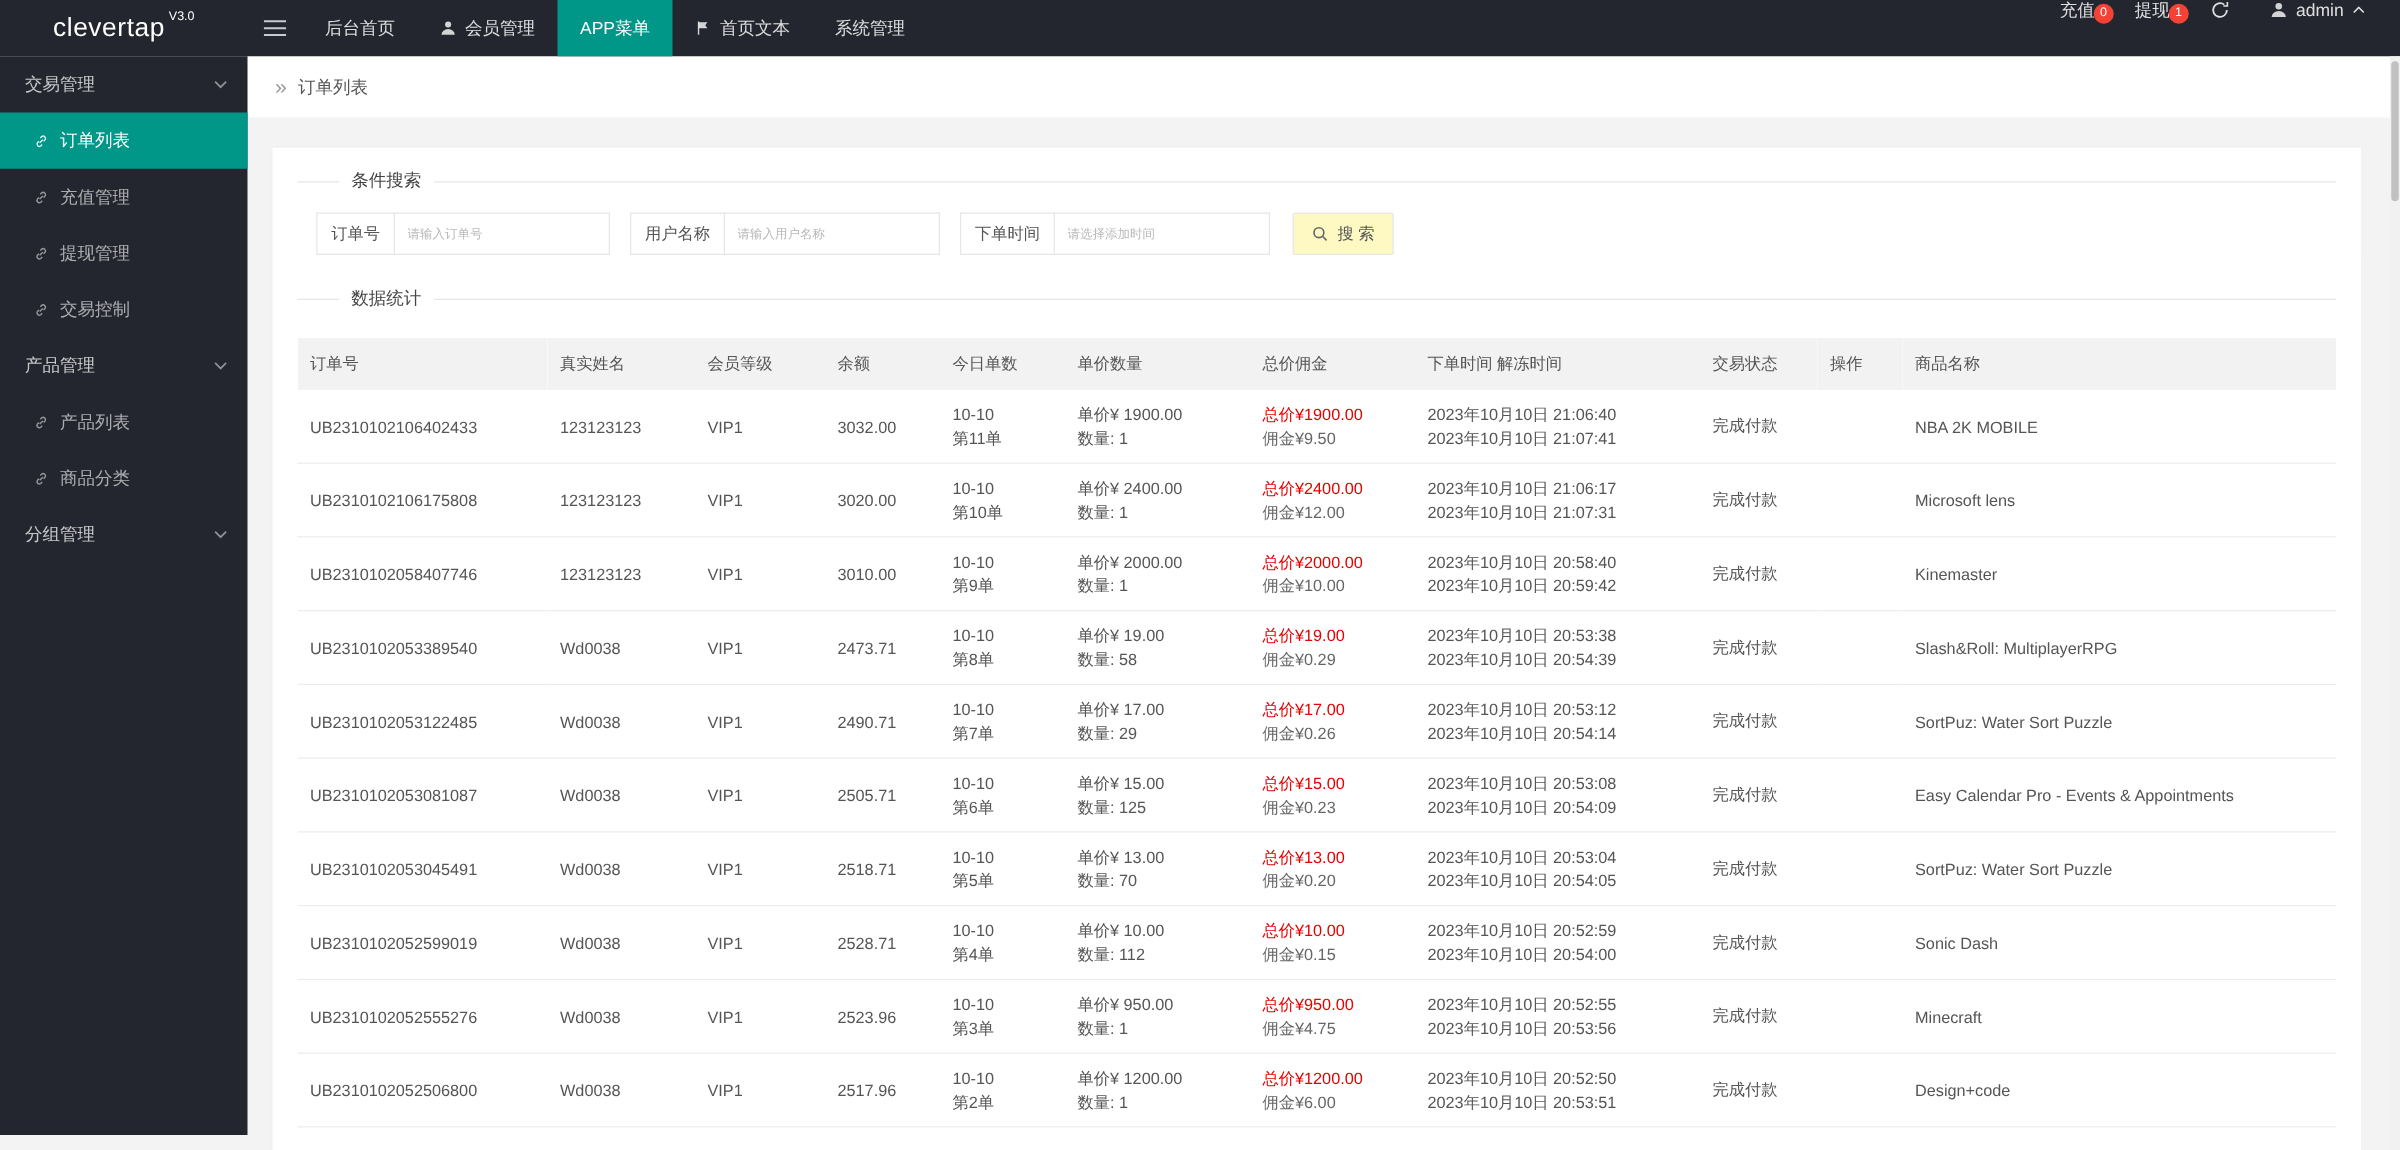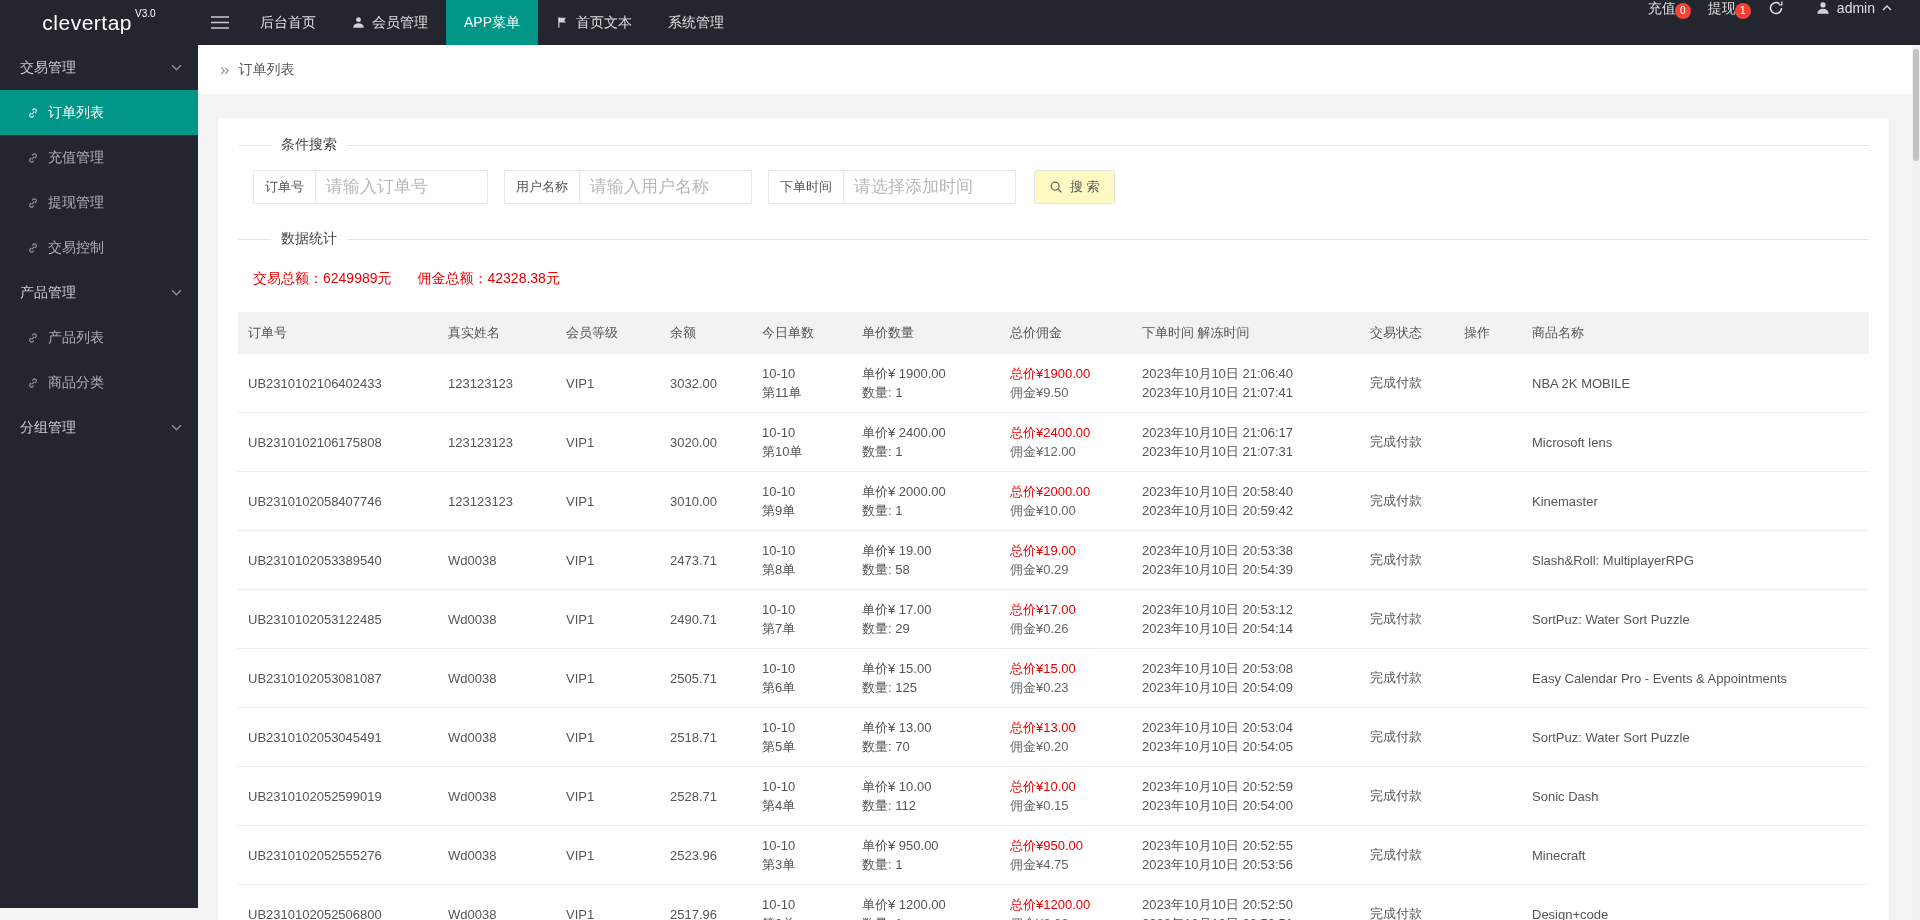--- a/index.html
+++ b/index.html
@@ -41,21 +41,21 @@
   .breadcrumb-text{color:#555;font-size:14px;}
   
   .main{position:absolute;top:95px;left:198px;right:8px;bottom:0;padding:22px 22px 0 19px;overflow:hidden;}
   .panel{background:#fff;border:1px solid #f0f0f0;border-radius:2px;padding:6px 20px 20px;min-height:980px;}
   fieldset.block{border:none;border-top:1px solid #e6e6e6;margin:12px 0 0;padding:14px 0 0 15px;}
   fieldset.block legend{font-size:14px;color:#444;padding:0 10px;margin-left:18px;}
   
   .search-row{display:flex;align-items:center;gap:16px;padding:2px 0 14px;}
   .input-group{display:flex;align-items:stretch;}
   .input-label{height:34px;line-height:32px;padding:0 11px;border:1px solid #e6e6e6;font-size:13px;color:#555;background:#fff;white-space:nowrap;}
-  .input-group input{height:34px;width:172px;border:1px solid #e6e6e6;border-left:none;padding:0 10px;font-size:17px;color:#555;outline:none;background:#fff;}
+  .input-group input{height:34px;width:172px;border:1px solid #e6e6e6;border-left:none;padding:0 10px;font-size:10px;color:#555;outline:none;background:#fff;}
   .input-group input::placeholder{color:#b8b8b8;}
   .search-btn{height:34px;display:flex;align-items:center;gap:7px;padding:0 14px;background:#fef9c3;border:1px solid #e6e6e6;border-radius:2px;font-size:13px;color:#555;cursor:pointer;margin-left:2px;}
   
   .stats-line{padding:8px 0 16px;font-size:14px;color:var(--red);display:flex;gap:26px;}
   
   table.grid{width:100%;border-collapse:collapse;table-layout:fixed;margin-top:8px;}
   table.grid thead th{background:#f2f2f2;font-weight:normal;text-align:left;font-size:13px;color:#555;padding:12px 10px;overflow:hidden;white-space:nowrap;}
   table.grid tbody td{border-bottom:1px solid #ededed;font-size:13px;color:#555;padding:10px 10px;vertical-align:middle;overflow:hidden;white-space:nowrap;}
   td.two span{display:block;line-height:19px;}
   td .red{color:var(--red);}
@@ -251,24 +251,20 @@
               <circle cx="7" cy="7" r="4.5"></circle>
               <path d="M10.5 10.5L14 14"></path>
             </svg>
           <span>搜 索</span>
         </button>
       </div>
     </fieldset>
 
     <fieldset class="block">
       <legend>数据统计</legend>
-      <div class="stats-line">
-        <span>交易总额：6249989元</span>
-        <span>佣金总额：42328.38元</span>
-      </div>
     </fieldset>
 
     <table class="grid">
       <colgroup>
         <col style="width:200px">
           <col style="width:118px">
           <col style="width:104px">
           <col style="width:92px">
         <col style="width:100px">
           <col style="width:148px">

